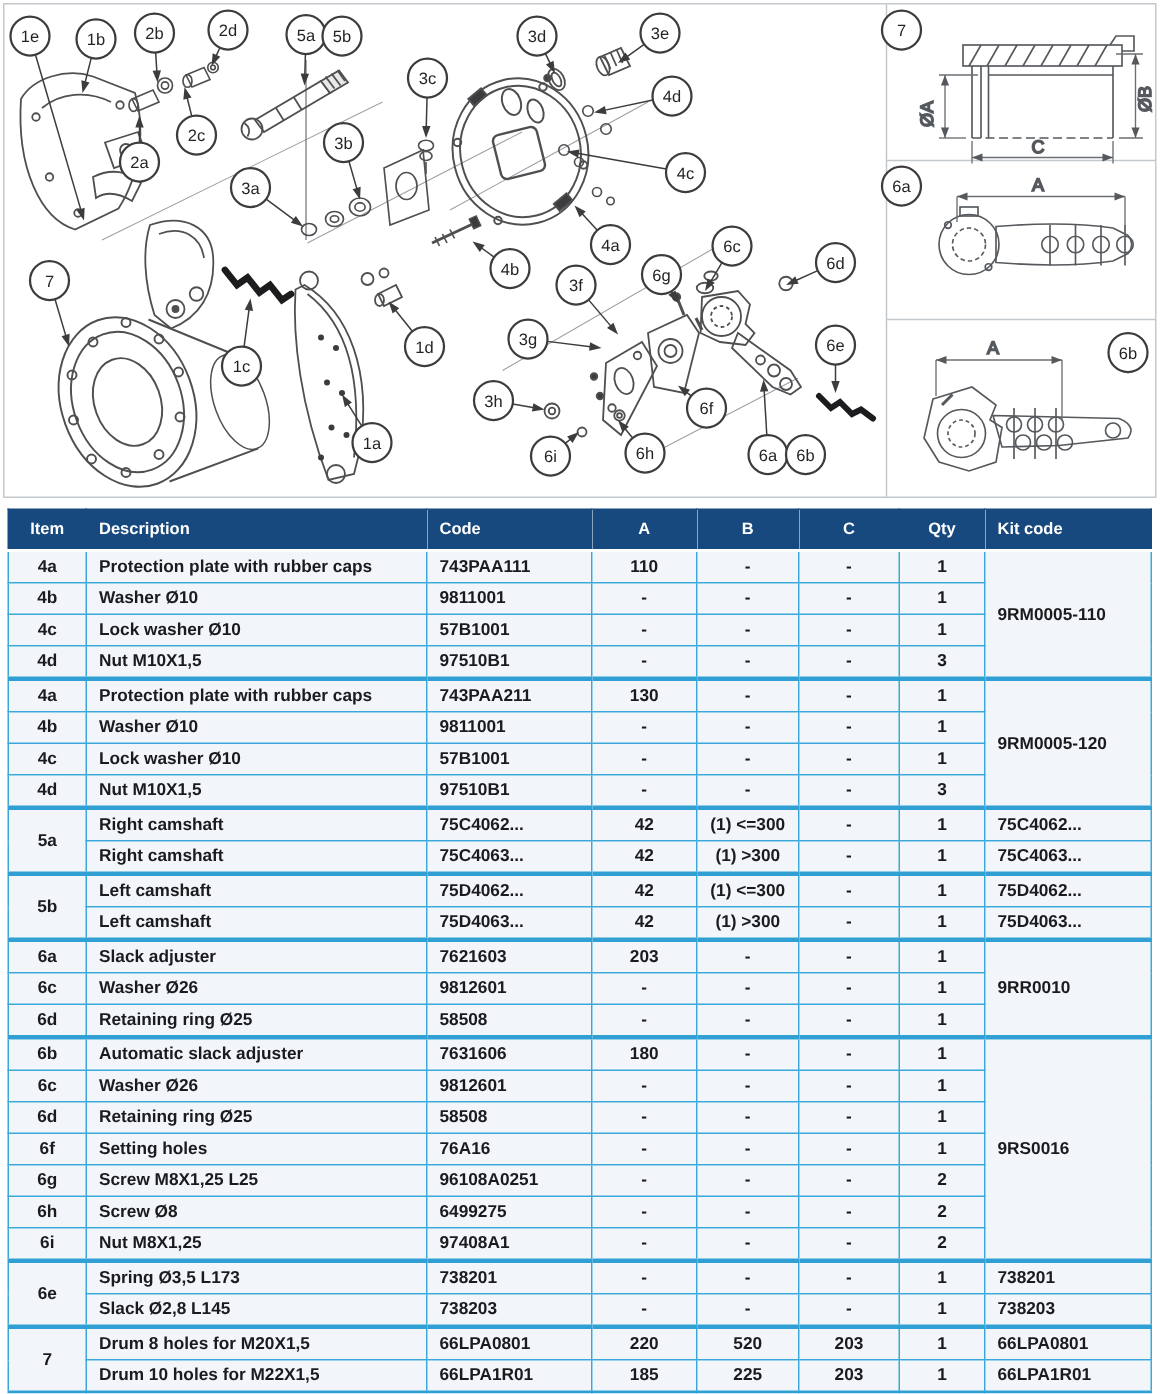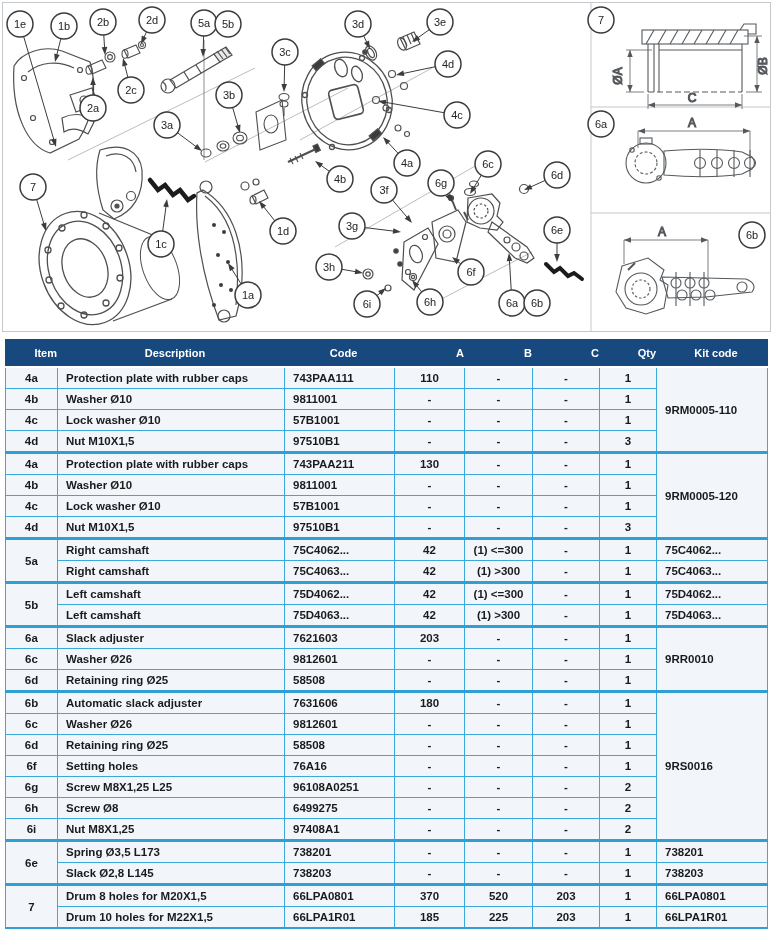--- a/index.html
+++ b/index.html
@@ -10,25 +10,25 @@
     --ink:#1b1b1d;
   }
   html,body{margin:0;padding:0;background:#ffffff;}
   body{width:773px;height:929px;font-family:"Liberation Sans",sans-serif;}
   .page{position:relative;width:773px;height:929px;background:#fff;overflow:hidden;}
   .diagram{position:absolute;top:0;left:0;width:773px;height:336px;}
   .table-wrap{position:absolute;left:5px;top:339px;width:762px;}
   table.parts{border-collapse:collapse;width:762px;table-layout:fixed;}
   table.parts th{
     background:var(--header-bg);color:#fff;font-size:11px;font-weight:bold;
-    height:26px;padding:0 0 0 8px;text-align:center;
+    height:26px;padding:0 0 0 8px;text-align:left;
     border:1px solid var(--header-bg);border-bottom:2px solid #ffffff;
     white-space:nowrap;overflow:hidden;
   }
-  table.parts th.center{text-align:right;padding:0;}
+  table.parts th.center{text-align:center;padding:0;}
   table.parts td{
     border:1px solid var(--grid);background:var(--row-bg);color:var(--ink);
     font-size:11.5px;font-weight:bold;height:20px;line-height:20px;
     padding:0 2px 0 8px;white-space:nowrap;overflow:hidden;
   }
   table.parts td.center{text-align:center;padding:0 1px;}
   table.parts tr.group-start td{border-top:3px solid var(--grid-strong);}
   table.parts{border-bottom:3px solid var(--grid-strong);}
   svg text{font-family:"Liberation Sans",sans-serif;}
 </style>
@@ -782,21 +782,21 @@
             <td class="center">-</td>
             <td class="center">-</td>
             <td class="center">-</td>
             <td class="center">1</td>
             <td class="left">738203</td>
           </tr>
           <tr class="group-start">
             <td class="center" rowspan="2">7</td>
             <td class="left">Drum 8 holes for M20X1,5</td>
             <td class="left">66LPA0801</td>
-            <td class="center">370</td>
+            <td class="center">220</td>
             <td class="center">520</td>
             <td class="center">203</td>
             <td class="center">1</td>
             <td class="left">66LPA0801</td>
           </tr>
           <tr>
             <td class="left">Drum 10 holes for M22X1,5</td>
             <td class="left">66LPA1R01</td>
             <td class="center">185</td>
             <td class="center">225</td>

